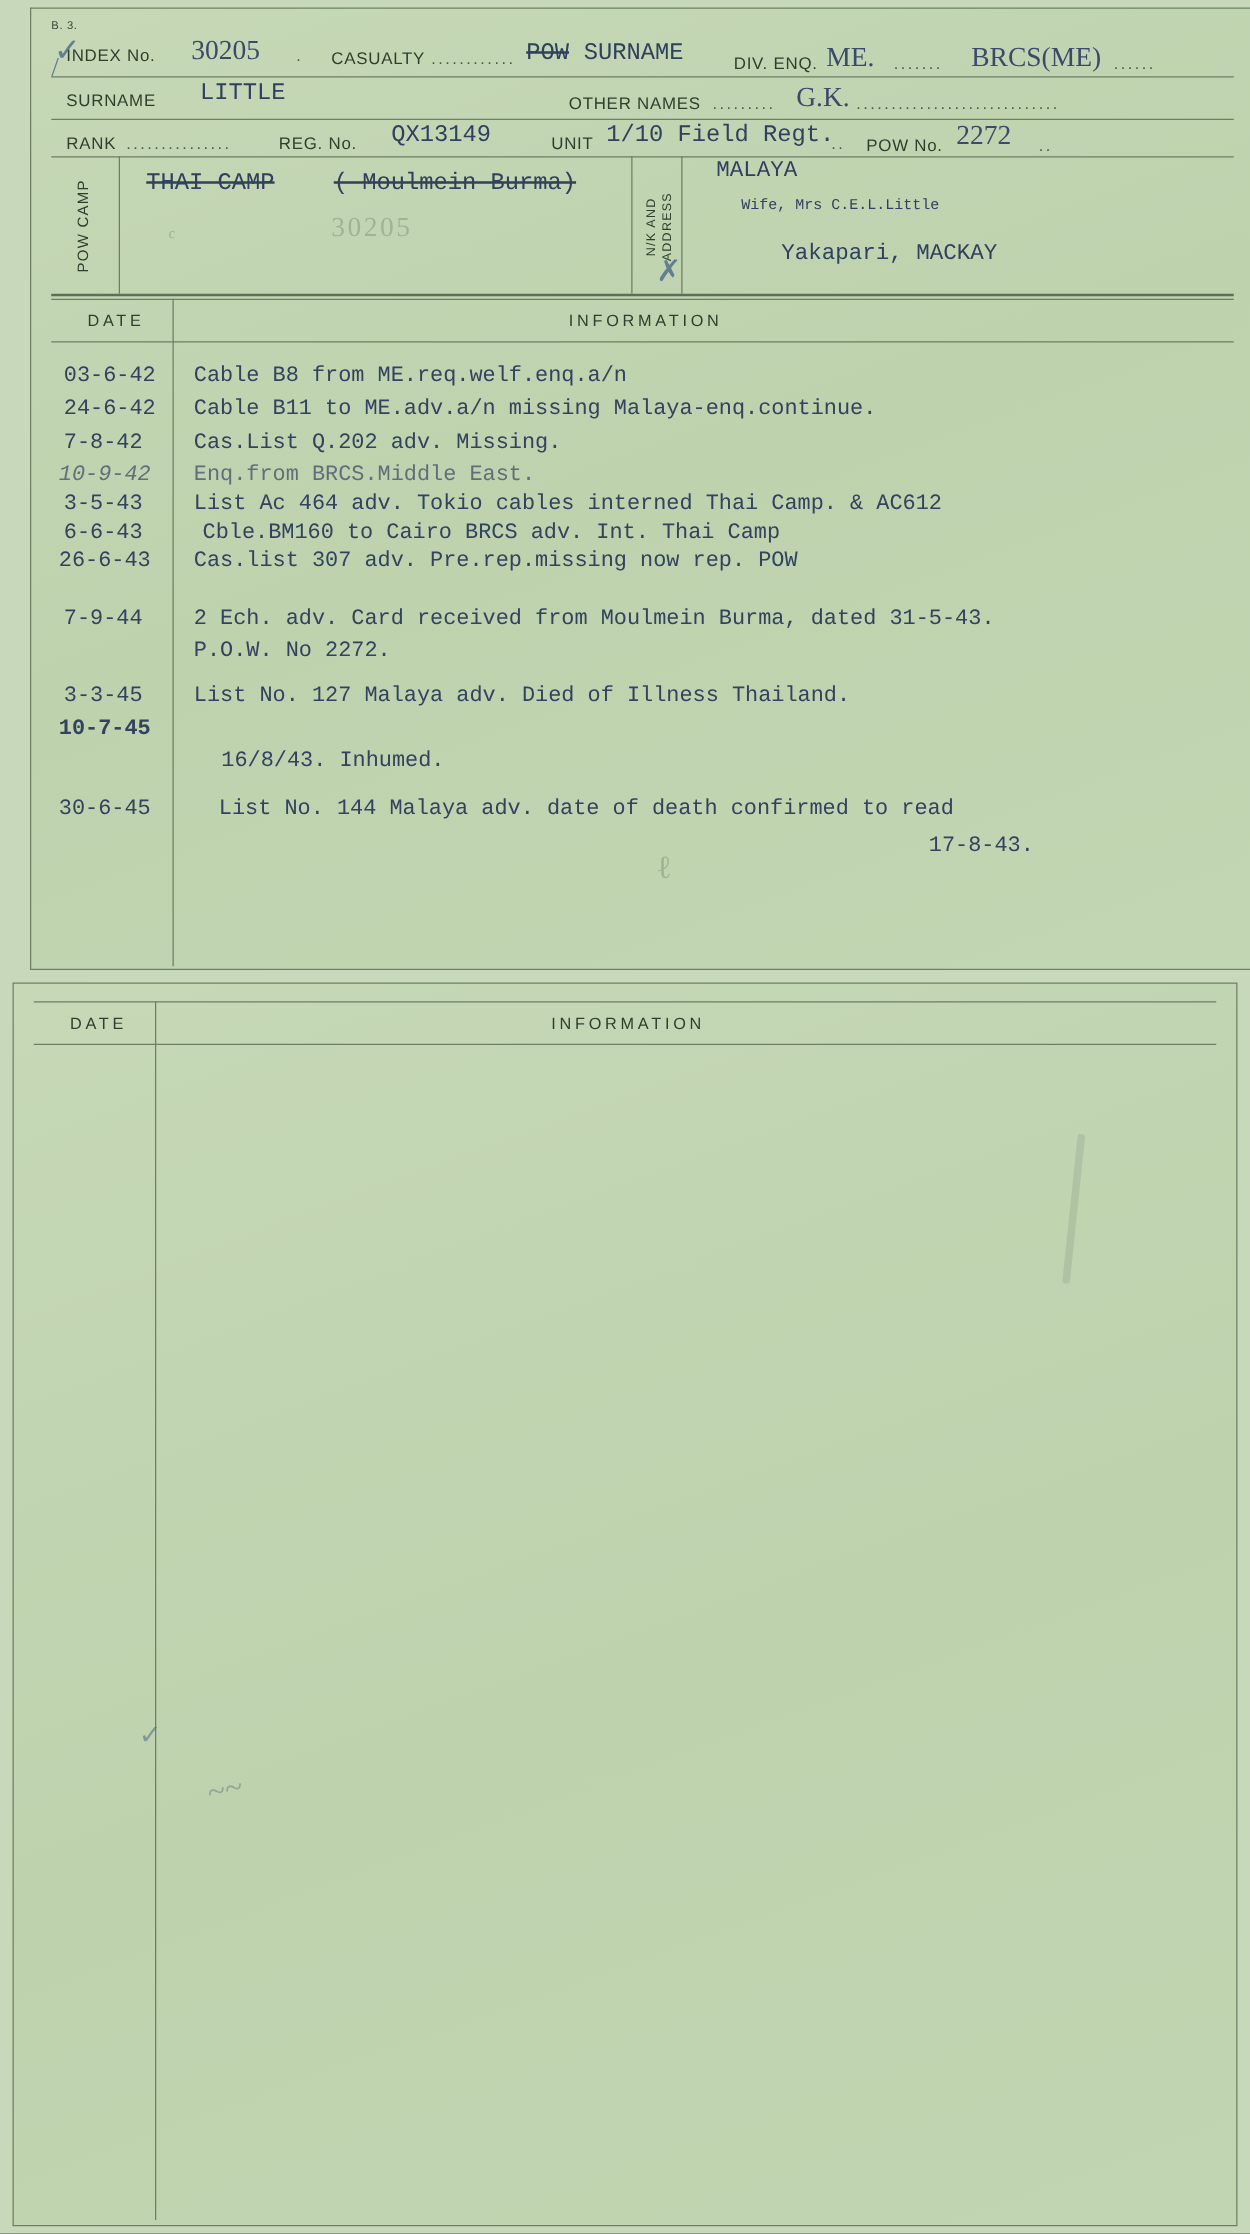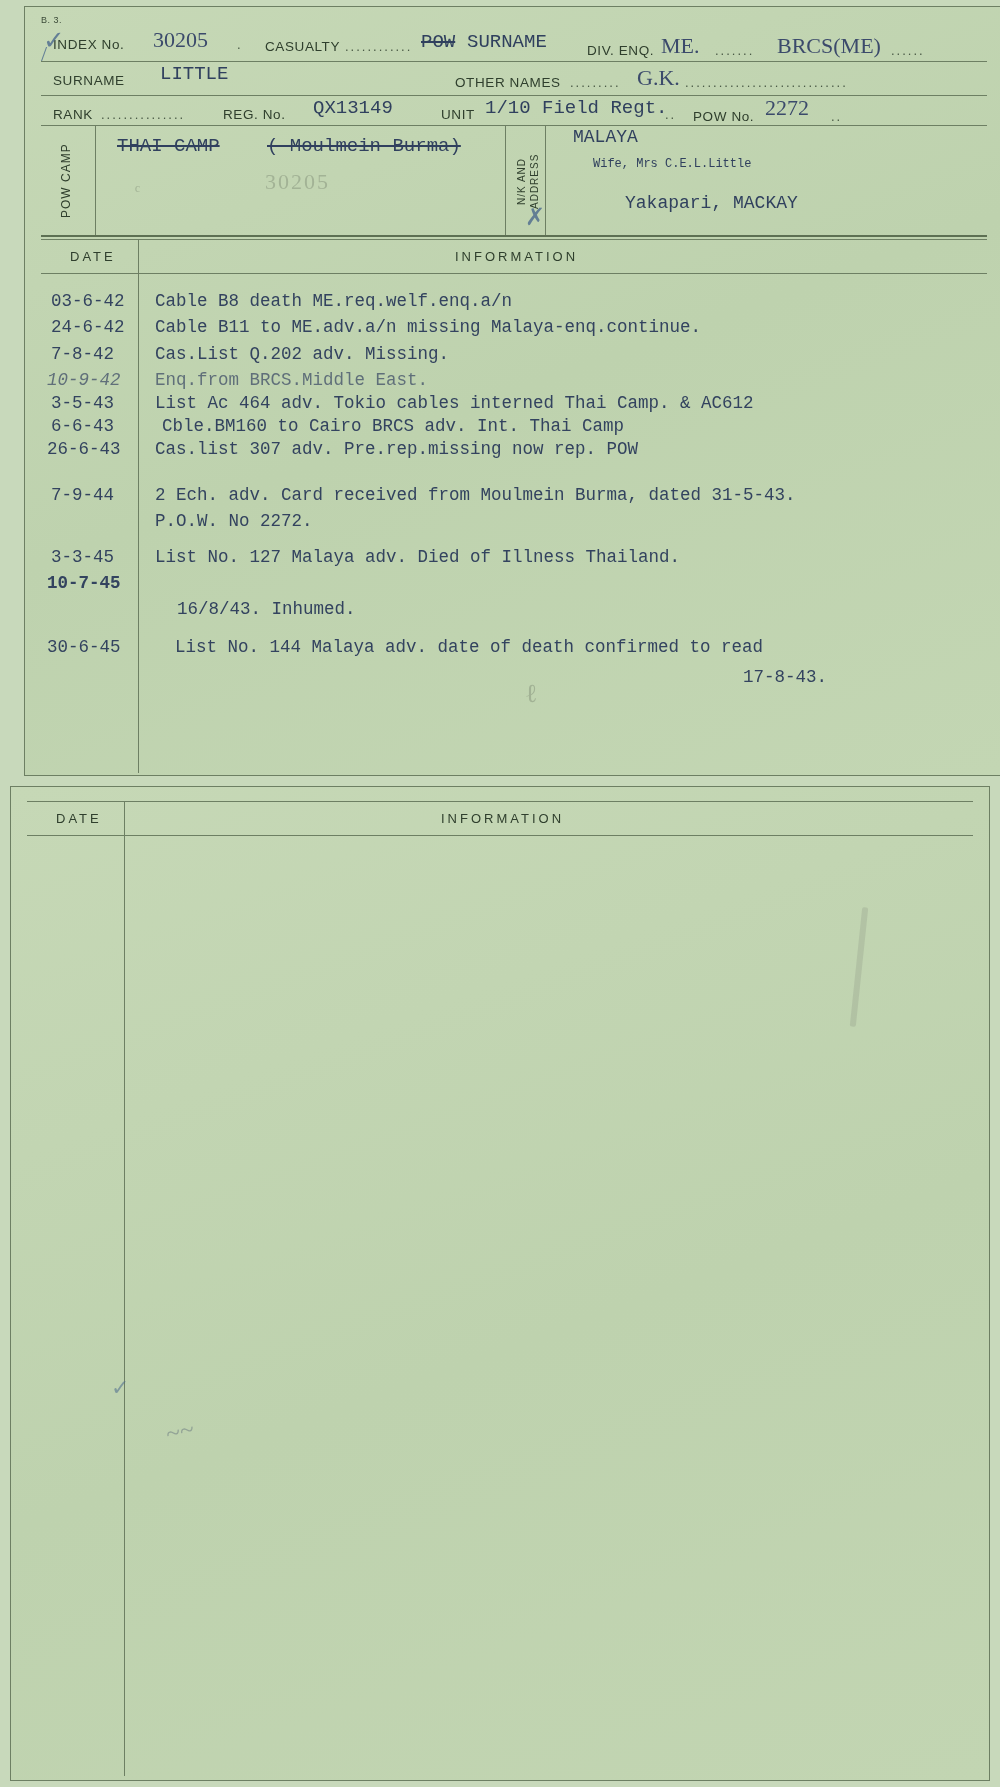--- a/index.html
+++ b/index.html
@@ -227,21 +227,21 @@
     <div class="ghost" style="left:110px; top:172px; font-size:20px;">ᶜ</div>
     <div class="ghost" style="left:240px; top:162px; font-size:22px; letter-spacing:2px;">30205</div>
 
     <div class="tbl-hline" style="top:232px;"></div>
     <div class="th" style="left:45px; top:242px;">DATE</div>
     <div class="th" style="left:430px; top:242px;">INFORMATION</div>
     <div class="tbl-hline" style="top:266px;"></div>
     <div class="colsep" style="left:113px; top:232px; height:534px;"></div>
 
     <div class="entry-date" style="left:26px; top:284px;">03-6-42</div>
-    <div class="entry-text" style="left:130px; top:284px;">Cable B8 death ME.req.welf.enq.a/n</div>
+    <div class="entry-text" style="left:130px; top:284px;">Cable B8 from ME.req.welf.enq.a/n</div>
 
     <div class="entry-date" style="left:26px; top:310px;">24-6-42</div>
     <div class="entry-text" style="left:130px; top:310px;">Cable B11 to ME.adv.a/n missing Malaya-enq.continue.</div>
 
     <div class="entry-date" style="left:26px; top:337px;">7-8-42</div>
     <div class="entry-text" style="left:130px; top:337px;">Cas.List Q.202 adv. Missing.</div>
 
     <div class="entry-date faint" style="left:22px; top:363px;font-style:italic;">10-9-42</div>
     <div class="entry-text faint" style="left:130px; top:363px;">Enq.from BRCS.Middle East.</div>
 

